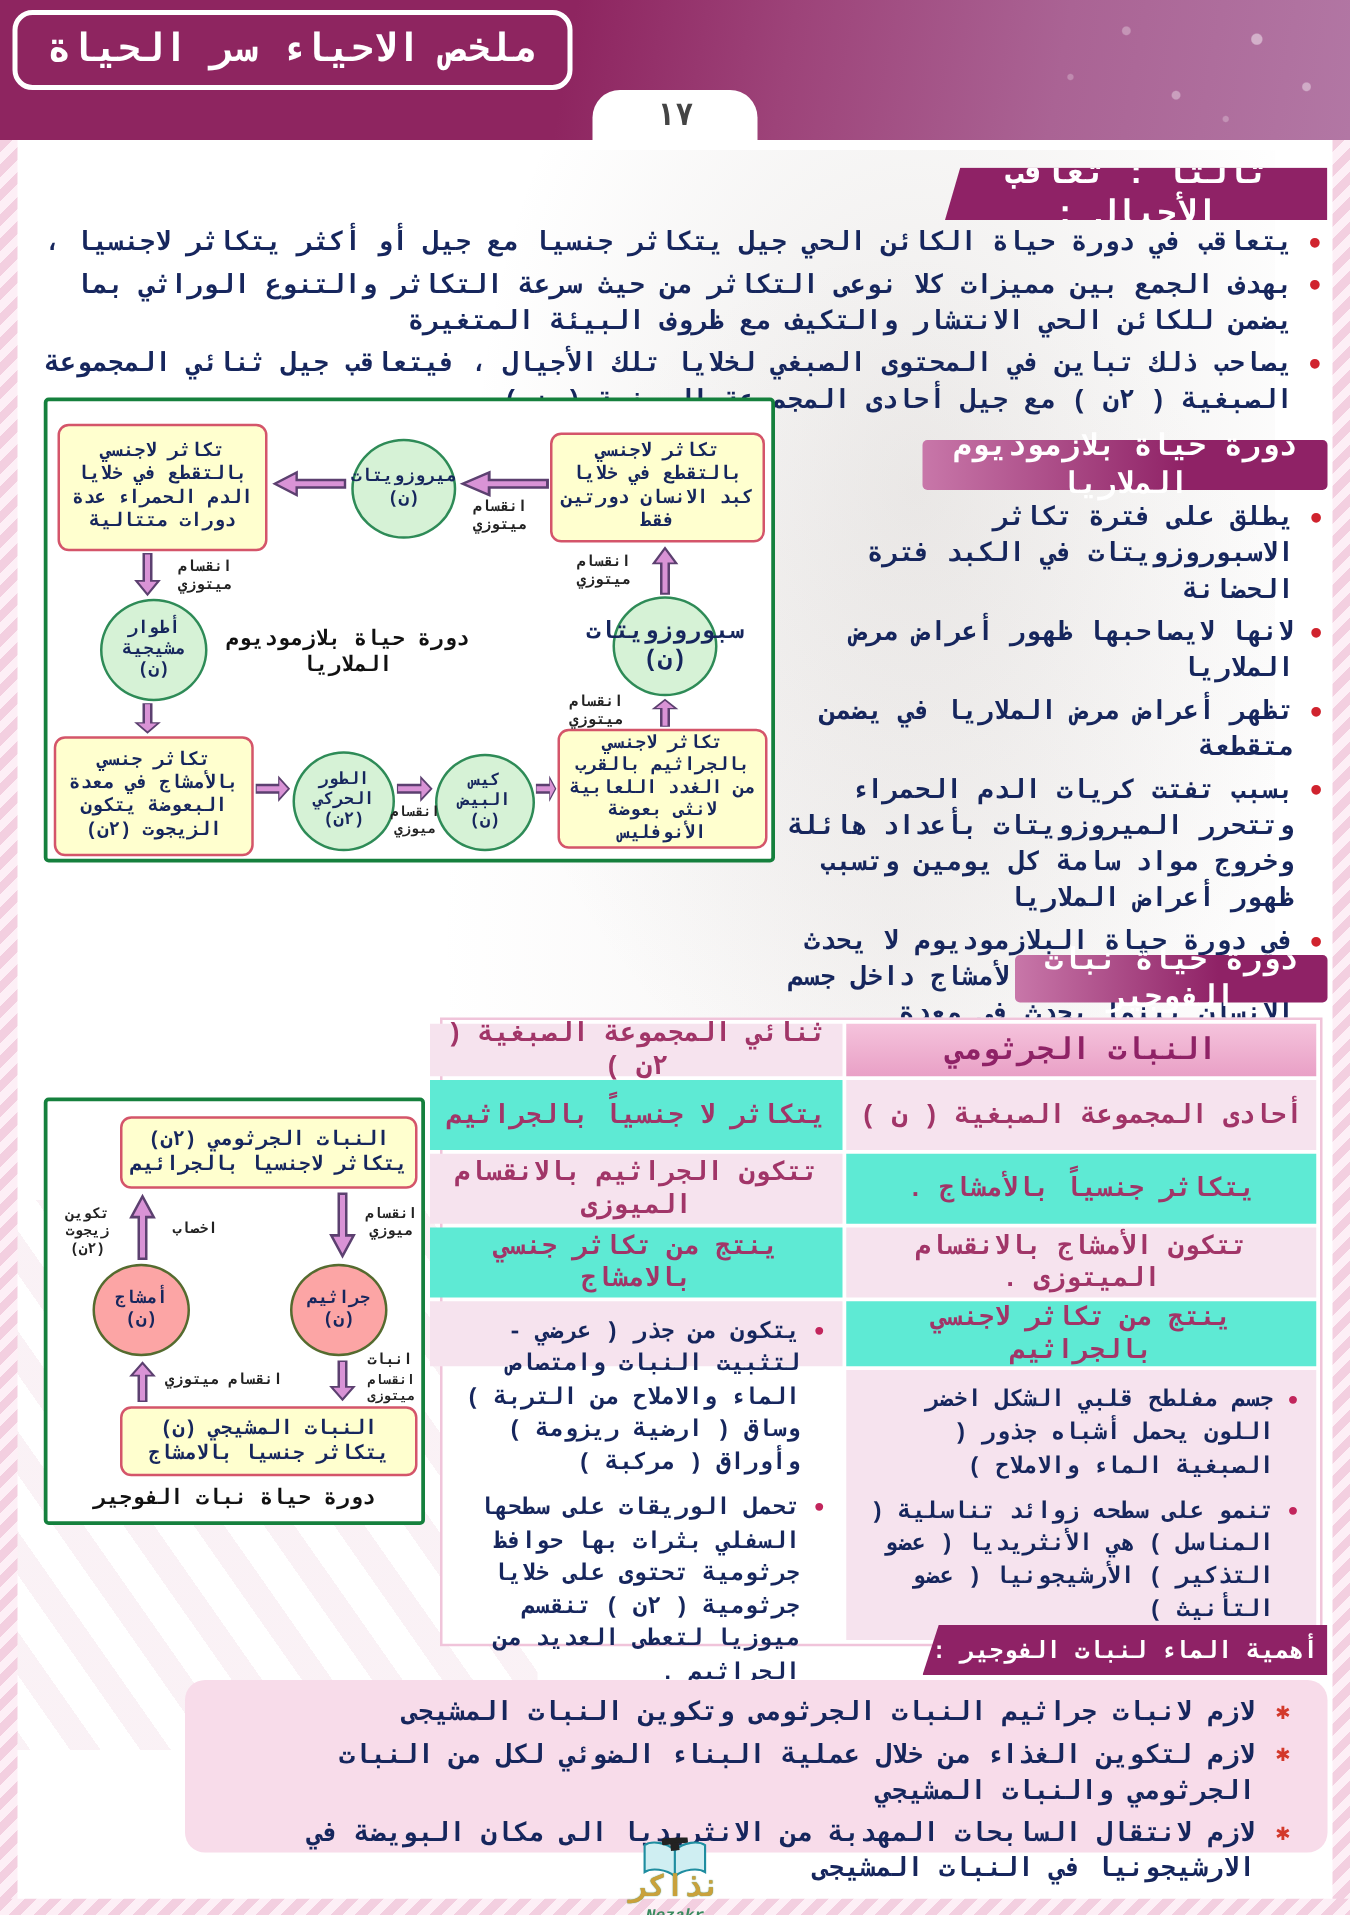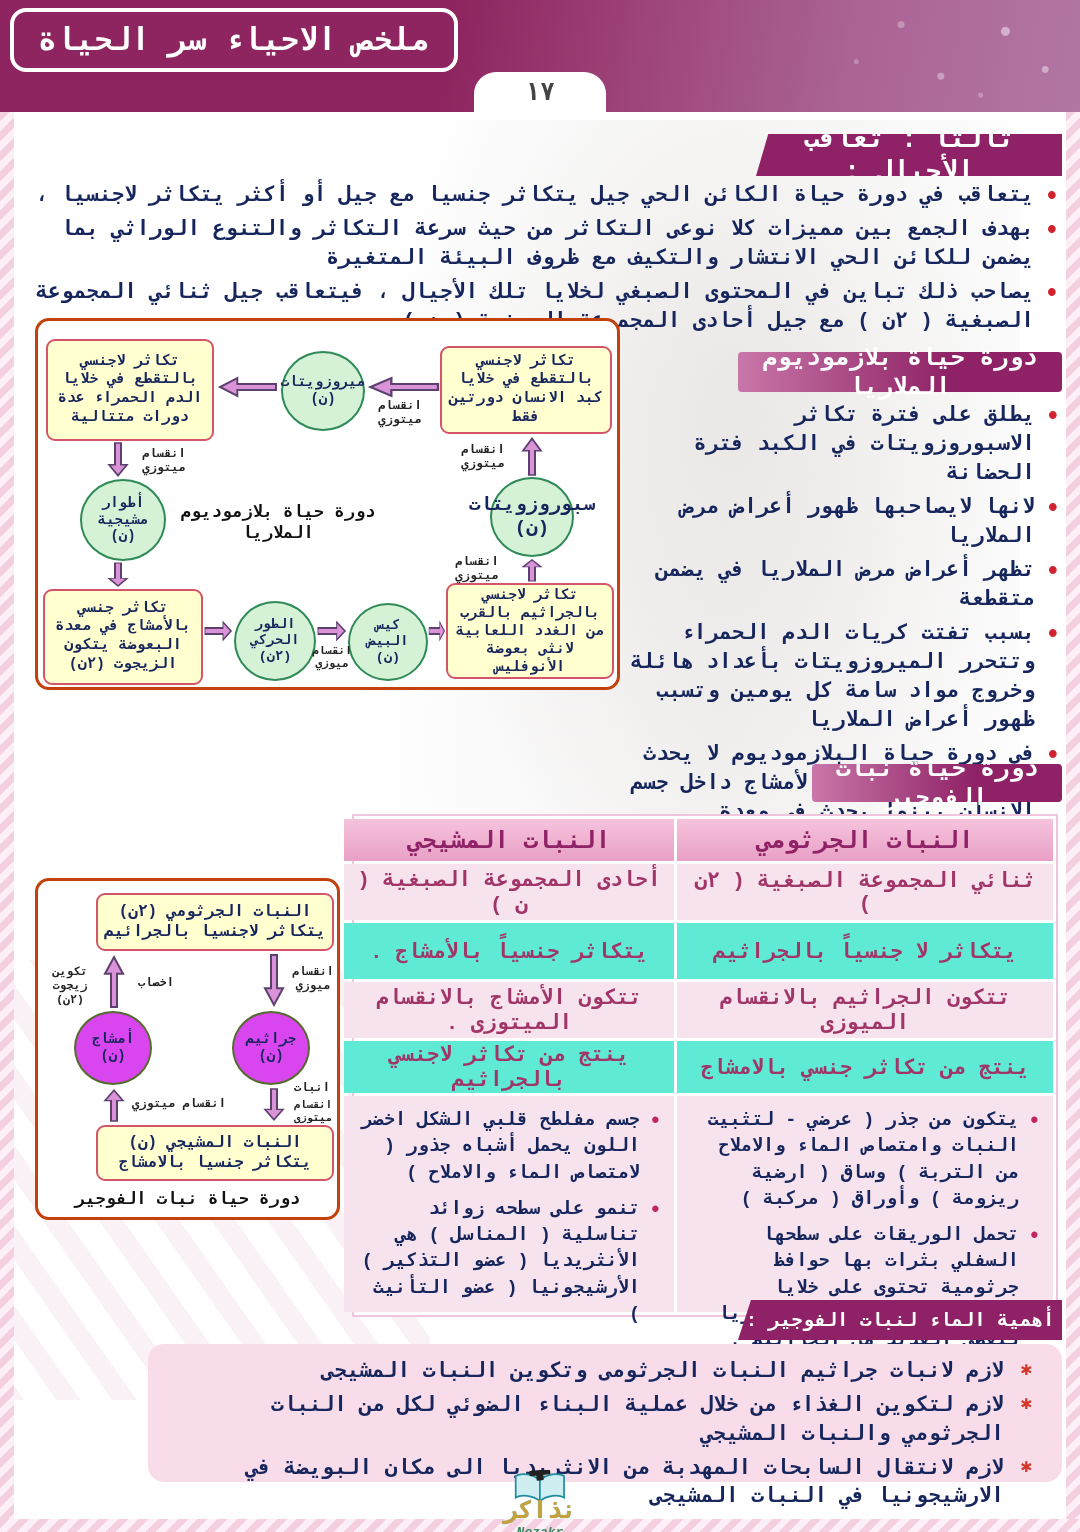--- a/index.html
+++ b/index.html
@@ -66,32 +66,32 @@
     border-radius:4px;
     display:flex;align-items:center;justify-content:center;text-align:center;
   }
   
   .bullets{position:absolute;color:#16265d;font-weight:bold;font-size:21px;line-height:1.38;}
   .bullet{position:relative;padding-right:28px;margin-bottom:5px;text-align:right;}
   .bullet::before{content:"•";position:absolute;right:2px;top:-3px;color:#d0232e;font-size:27px;}
   .star-bullet{position:relative;padding-right:32px;margin-bottom:6px;text-align:right;}
   .star-bullet::before{content:"✱";position:absolute;right:4px;top:0;color:#d3392b;font-size:19px;}
   
-  .diagram{position:absolute;background:#fff;border:3px solid #c2410c;border-radius:14px;}
+  .diagram{position:absolute;background:#fff;border:3px solid #15803d;border-radius:4px;}
   .ybox{
     position:absolute;background:#ffffcf;border:2px solid #d4556a;border-radius:9px;
     color:#16265d;font-weight:bold;display:flex;flex-direction:column;align-items:center;justify-content:center;
     text-align:center;padding:4px 6px;line-height:1.25;
   }
   .gcircle{
     position:absolute;background:#d6f2d6;border:2px solid #2e8b57;border-radius:50%;
     color:#16265d;font-weight:bold;display:flex;align-items:center;justify-content:center;
     text-align:center;padding:6px;line-height:1.2;
   }
-  .pcircle{background:#d946ef;border-color:#556b2f;}
+  .pcircle{background:#fca5a5;border-color:#556b2f;}
   .dlabel{position:absolute;font-weight:bold;color:#222;text-align:center;line-height:1.2;}
   .dcenter{position:absolute;font-weight:bold;color:#111;text-align:center;}
   .arr{position:absolute;overflow:visible;}
   
   .ftable{
     position:absolute;left:352px;top:814px;width:706px;
     display:grid;grid-template-columns:376px 330px;
     grid-template-rows:42px 56px 56px 56px 52px 216px;
     background:#fff;border:2px solid #f0c4da;gap:3px;padding:3px;
   }
@@ -199,40 +199,39 @@
     <div class="bullet">لانها لايصاحبها ظهور أعراض مرض الملاريا</div>
     <div class="bullet">تظهر أعراض مرض الملاريا في يضمن متقطعة</div>
     <div class="bullet">بسبب تفتت كريات الدم الحمراء وتتحرر الميروزويتات بأعداد هائلة وخروج مواد سامة كل يومين وتسبب ظهور أعراض الملاريا</div>
     <div class="bullet">في دورة حياة البلازموديوم لا يحدث تكاثرا جنسيا بين الأمشاج داخل جسم الإنسان بينما يحدث في معدة البعوضة لان الامشاج لاتنضج الا في معدة البعوضة</div>
   </div>
 
   <div class="heading-grad" style="left:812px;top:764px;width:250px;height:38px;font-size:24px;">دورة حياة نبات الفوجير</div>
 
   <div class="ftable">
     <div class="tcell th">النبات الجرثومي</div>
-    <div class="tcell th">النبات المشيجي</div>
 
     <div class="tcell row-a">ثنائي المجموعة الصبغية ( ٢ن )</div>
     <div class="tcell row-a">أحادى المجموعة الصبغية ( ن )</div>
 
     <div class="tcell row-b">يتكاثر لا جنسياً بالجراثيم</div>
     <div class="tcell row-b">يتكاثر جنسياً بالأمشاج .</div>
 
     <div class="tcell row-a">تتكون الجراثيم بالانقسام الميوزى</div>
     <div class="tcell row-a">تتكون الأمشاج بالانقسام الميتوزى .</div>
 
     <div class="tcell row-b">ينتج من تكاثر جنسي بالامشاج</div>
     <div class="tcell row-b">ينتج من تكاثر لاجنسي بالجراثيم</div>
 
     <div class="tcell row-a detail-cell">
       <div class="cell-bullet">يتكون من جذر ( عرضي - لتثبيت النبات وامتصاص الماء والاملاح من التربة ) وساق ( ارضية ريزومة ) وأوراق ( مركبة )</div>
       <div class="cell-bullet">تحمل الوريقات على سطحها السفلي بثرات بها حوافظ جرثومية تحتوى على خلايا جرثومية ( ٢ن ) تنقسم ميوزيا لتعطى العديد من الجراثيم .</div>
     </div>
     <div class="tcell row-a detail-cell">
-      <div class="cell-bullet">جسم مفلطح قلبي الشكل اخضر اللون يحمل أشباه جذور ( لامتصاص الماء والاملاح )</div>
+      <div class="cell-bullet">جسم مفلطح قلبي الشكل اخضر اللون يحمل أشباه جذور ( الصبغية الماء والاملاح )</div>
       <div class="cell-bullet">تنمو على سطحه زوائد تناسلية ( المناسل ) هي الأنثريديا ( عضو التذكير ) الأرشيجونيا ( عضو التأنيث )</div>
     </div>
   </div>
 
   <div class="diagram" style="left:35px;top:878px;width:305px;height:342px;padding-left:24px;">
     <div class="ybox" style="left:58px;top:12px;width:238px;height:58px;font-size:16px;">
       <span>النبات الجرثومي (٢ن)</span>
       <span>يتكاثر لاجنسيا بالجرائيم</span>
     </div>
     <div class="gcircle pcircle" style="left:36px;top:130px;width:78px;height:74px;font-size:14px;">أمشاج (ن)</div>

